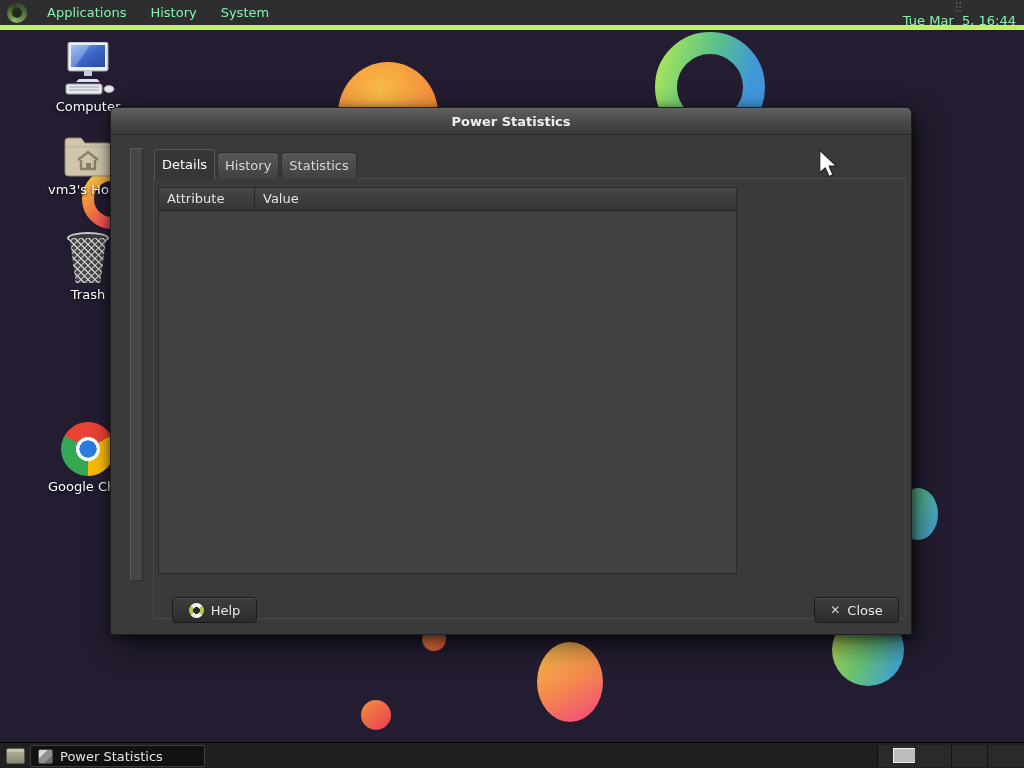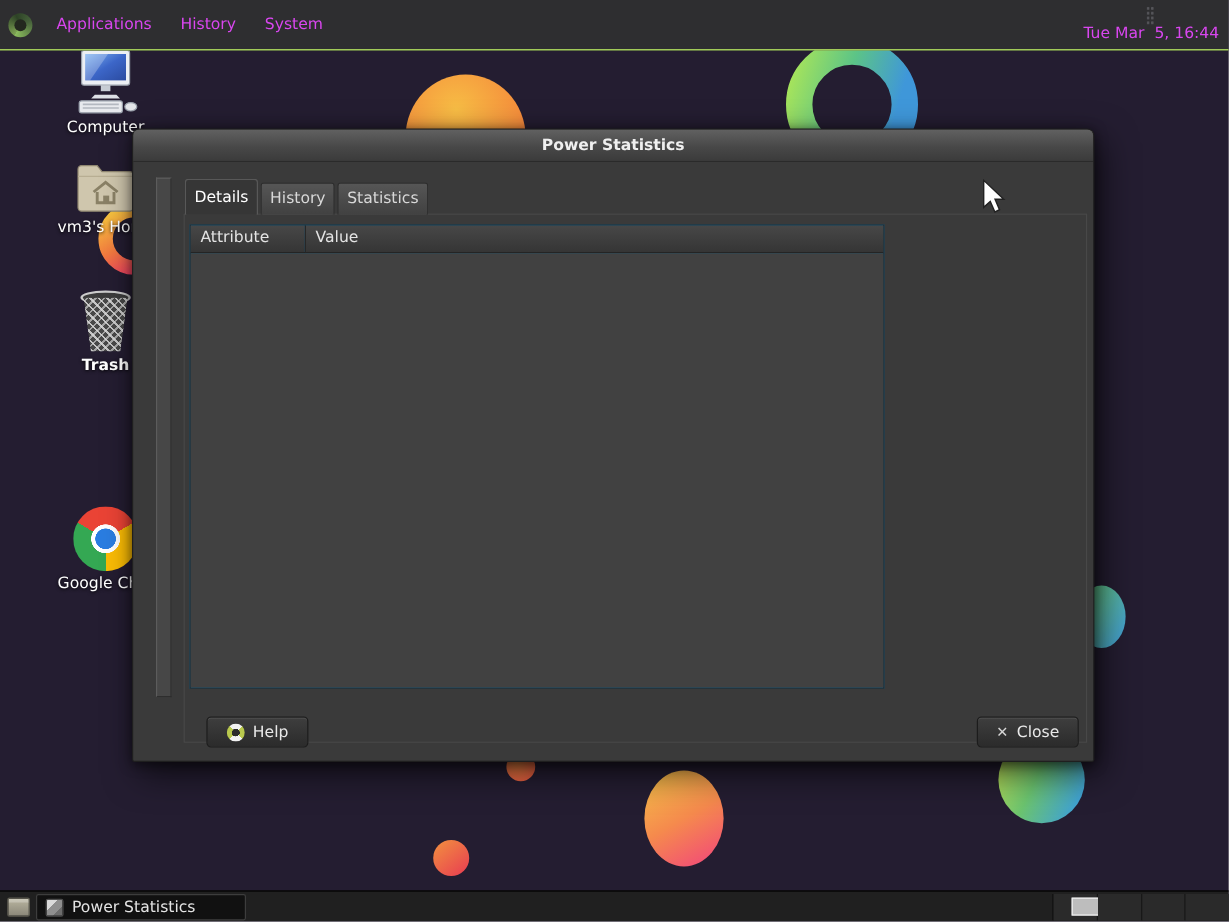--- a/index.html
+++ b/index.html
@@ -18,42 +18,42 @@
     background:linear-gradient(115deg, #c7e051, #6cc46f 45%, #3da0d8 90%); }
   .ellipse-bottom-orange { left:537px; top:642px; width:66px; height:80px; border-radius:50%;
     background:linear-gradient(150deg, #f6c449, #f58a4d 50%, #f24a78 95%); }
   .dot-small-1 { left:422px; top:627px; width:24px; height:24px; border-radius:50%;
     background:radial-gradient(circle at 35% 30%, #f08a43, #e55340); }
   .dot-small-2 { left:361px; top:700px; width:30px; height:30px; border-radius:50%;
     background:linear-gradient(140deg, #f2913f, #e83b52); }
   .ring-svg { position:absolute; z-index:1; }
 
   
-  .top-panel { position:absolute; left:0; top:0; width:1024px; height:42px; background:#2e2e30;
-    border-bottom:1px solid #bef264; display:flex; align-items:center; color:#d946ef;
+  .top-panel { position:absolute; left:0; top:0; width:1024px; height:30px; background:#2e2e30;
+    border-bottom:5px solid #bef264; display:flex; align-items:center; color:#86efac;
     font-size:13px; z-index:50; }
   .distro-icon { width:20px; height:20px; margin:0 8px 0 7px; border-radius:50%;
     background:conic-gradient(from 210deg, #7da253, #2d4226 35%, #45603a 60%, #8cbd5e 100%);
     position:relative; cursor:pointer; }
   .distro-icon::after { content:""; position:absolute; left:5px; top:5px; width:10px; height:10px;
     border-radius:50%; background:#23281f; }
   .menu-item { padding:0 12px; height:26px; line-height:25px; cursor:pointer; }
   .panel-right { margin-left:auto; display:flex; align-items:center;flex-direction:column; }
   .applet-handle { width:7px; height:16px; margin-right:10px;
     background:radial-gradient(circle, #55555a 1px, transparent 1.3px) 0 0 / 3.5px 4px repeat; }
   .clock { padding-right:8px; white-space:pre; }
 
   
   .desk-icon { position:absolute; left:48px; width:80px; text-align:center; color:#fff;
     font-size:13px; text-shadow:0 1px 3px rgba(0,0,0,.95); z-index:2; cursor:pointer; }
   .desk-icon .ic { margin:0 auto 3px; position:relative; }
   .desk-icon .lbl { white-space:nowrap; }
   .di-computer { top:42px; }
   .di-home { top:133px; }
-  .di-trash { top:242px;font-weight:bold; }
+  .di-trash { top:232px; }
   .di-firefox { top:319px; }
   .di-chrome { top:422px; }
 
   .firefox-ic { width:54px; height:54px; border-radius:50%;
     background:
       radial-gradient(circle at 58% 60%, #7e57e0 0 24%, rgba(0,0,0,0) 25%),
       radial-gradient(circle at 35% 25%, #ffe44d, #ffb81f 35%, #ff8a1e 55%, #ff4f5e 78%, #d6246e 100%); }
   .chrome-ic { width:54px; height:54px; border-radius:50%;
     background:
       radial-gradient(circle at 50% 50%, #2a7de1 0 22%, transparent 23%),
@@ -82,21 +82,21 @@
     background:#474747; border:1px solid; border-color:#5c5c5c #2e2e2e #2e2e2e #5c5c5c; }
   .notebook { position:absolute; left:42px; top:70px; width:753px; height:441px;
     border:1px solid #484848; background:#3a3a3a; }
   .tabs { position:absolute; left:43px; top:41px; height:30px; display:flex; align-items:flex-end; z-index:2; }
   .tab { height:27px; line-height:26px; padding:0 7px; margin-right:2px;
     background:linear-gradient(#565656, #414141); border:1px solid #2d2d2d; border-bottom:none;
     border-radius:3px 3px 0 0; color:#d8d8d8; cursor:pointer; }
   .tab.active { height:30px; line-height:29px; background:#363636; border:1px solid #585858;
     border-bottom:none; color:#ffffff; }
   .treeview { position:absolute; left:47px; top:79px; width:579px; height:387px;
-    border:1px solid #2a2a2a; background:#0369a1; display:flex; flex-direction:column; }
+    border:1px solid #2a2a2a; background:#a3a3a3; display:flex; flex-direction:column; }
   .tv-header { display:flex; height:23px; }
   .hcell { background:linear-gradient(#474747, #353535); border-right:1px solid #272727;
     border-bottom:1px solid #242424; color:#e4e4e4; padding:0 8px; line-height:22px; cursor:pointer; }
   .hcell.attr { width:96px; }
   .hcell.val { flex:1; border-right:none; }
   .tv-body { flex:1; background:#414141; }
   .dlg-btn { position:absolute; top:489px; width:85px; height:26px; border-radius:4px;
     background:linear-gradient(#3e3e3e, #2b2b2b); border:1px solid #1c1c1c;
     box-shadow:inset 0 1px 0 rgba(255,255,255,.09); color:#e9e9e9; display:flex;
     align-items:center; justify-content:center; gap:7px; cursor:pointer; }

